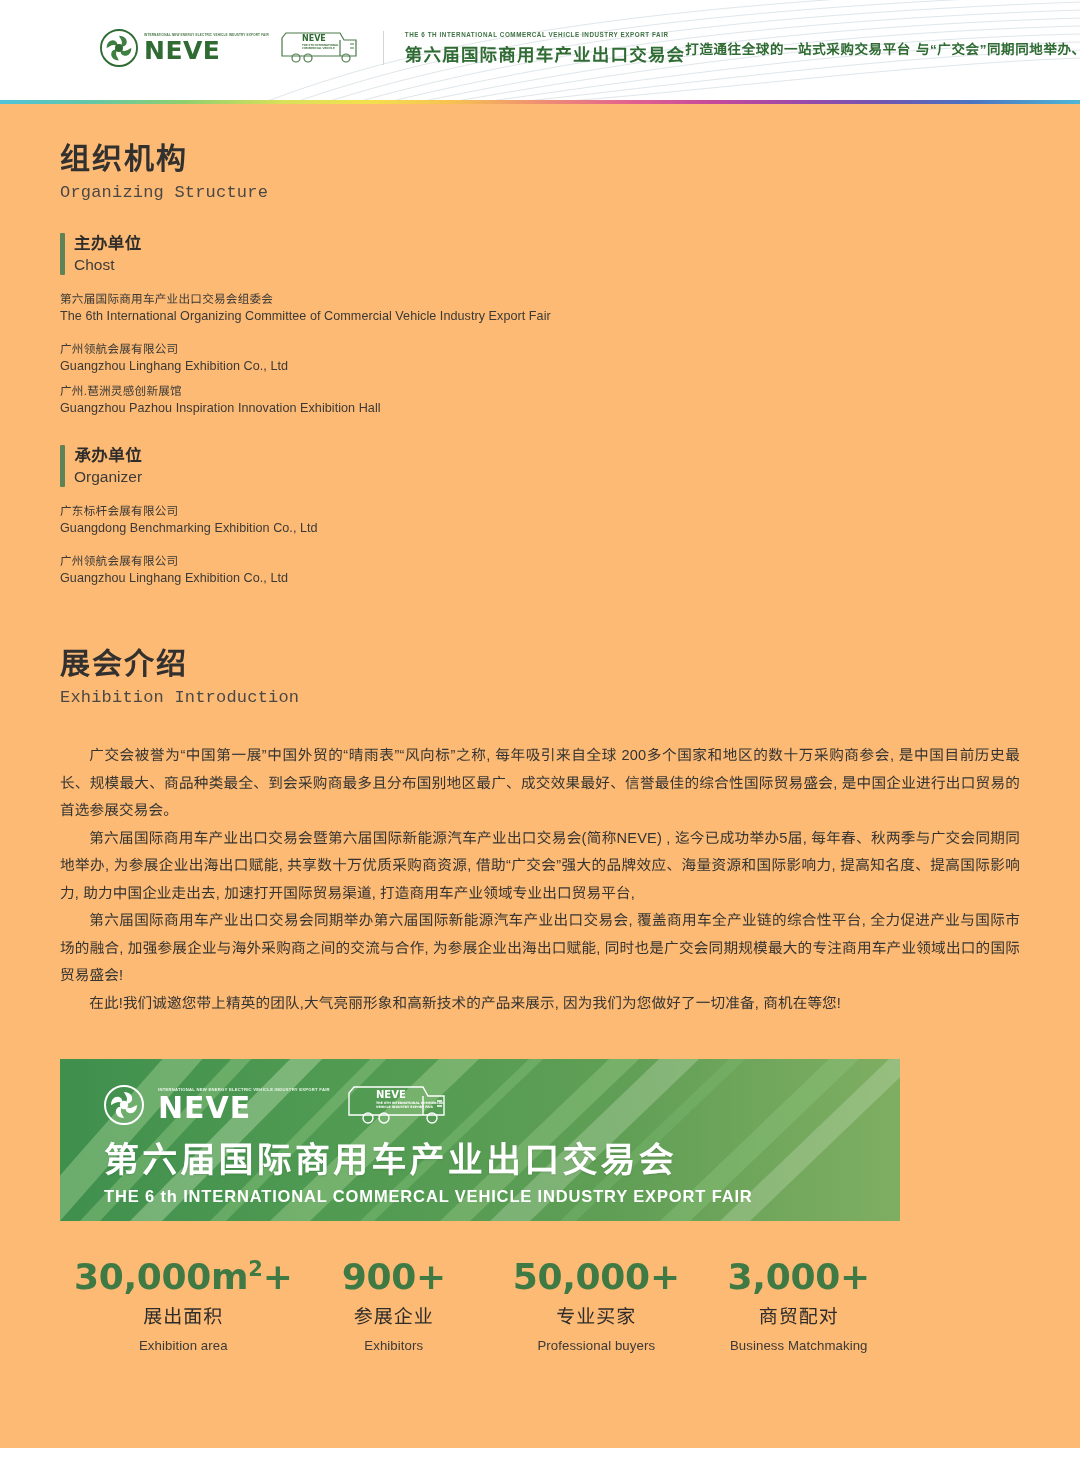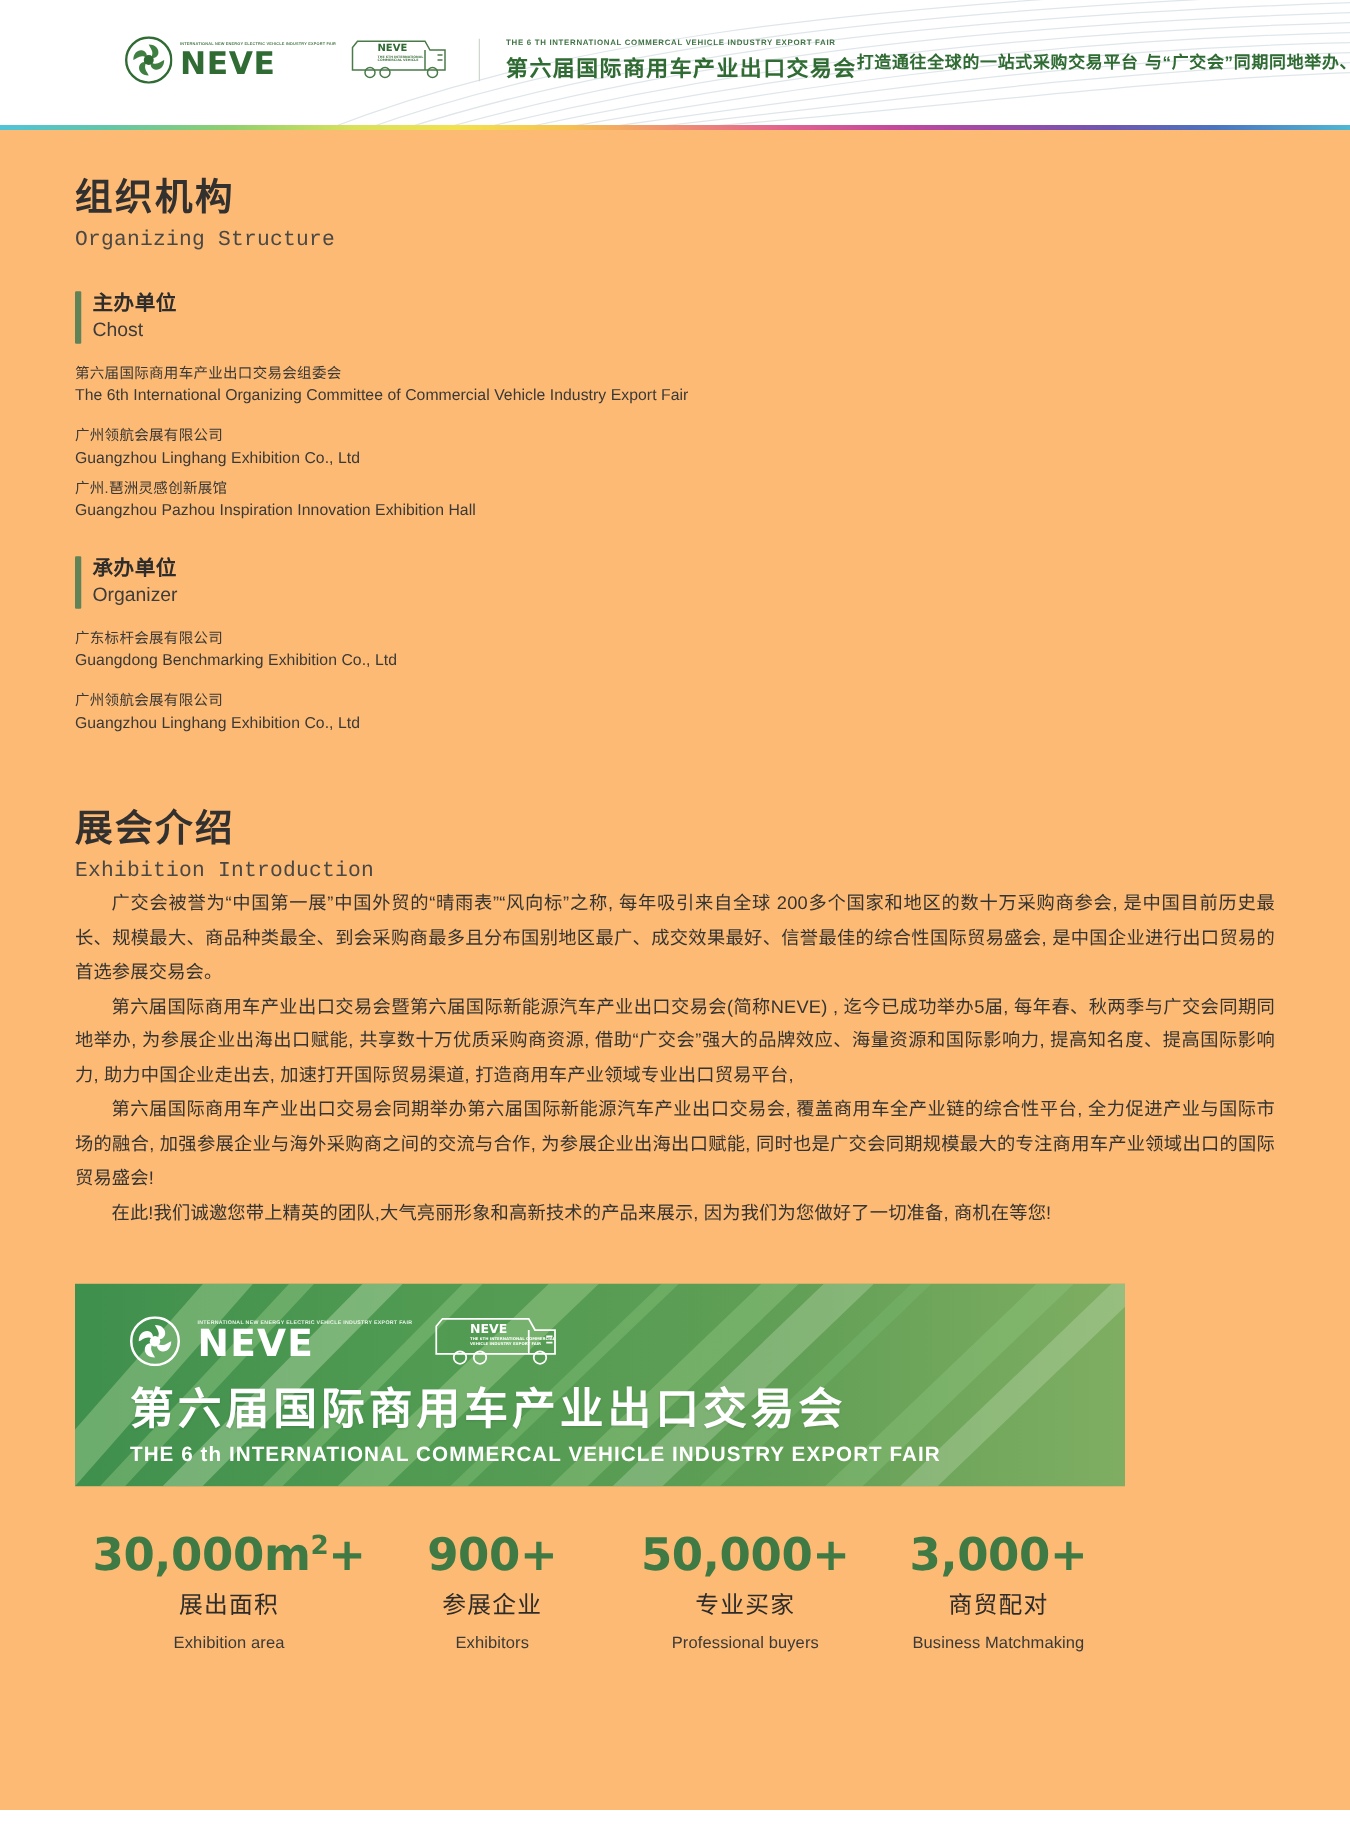--- a/index.html
+++ b/index.html
@@ -102,41 +102,41 @@
     letter-spacing:.2px; line-height:24px; margin-top:3px;font-family:Liberation Mono, monospace;
   }
 
   .sub-block { margin-top:28px; display:flex; }
   .sub-bar {
     width:5px; background:#5f8257; flex:0 0 5px;
     border-radius:1px; margin-right:9px; align-self:stretch;
   }
   .sub-text .cn {
     font-size:16.5px; font-weight:700; color:#2e2d2b;
-    line-height:21px; letter-spacing:.4px;
+    line-height:21px; letter-spacing:.4px;text-align:right;
   }
   .sub-text .en {
     font-size:15.5px; font-weight:400; color:#3d3c3a;
     line-height:21px;
   }
 
   .entry { margin-top:15px; }
   .entry .cn {
     font-size:11.6px; color:#3a3937; line-height:17px;
     letter-spacing:.25px;
   }
   .entry .en {
     font-size:12.6px; color:#3a3937; line-height:18px;
     letter-spacing:.05px;
   }
   .entry.tight { margin-top:7px; }
 
   .intro-section { margin-top:58px; }
 
-  .paragraphs { }
+  .paragraphs { margin-top:32px; }
   .paragraphs p {
     font-size:14.6px; line-height:27.5px; color:#353432;
     text-indent:2em; text-align:justify;
     letter-spacing:.15px;
   }
 
   
   .banner {
     position:relative;
     margin:42px 0 0 0;

